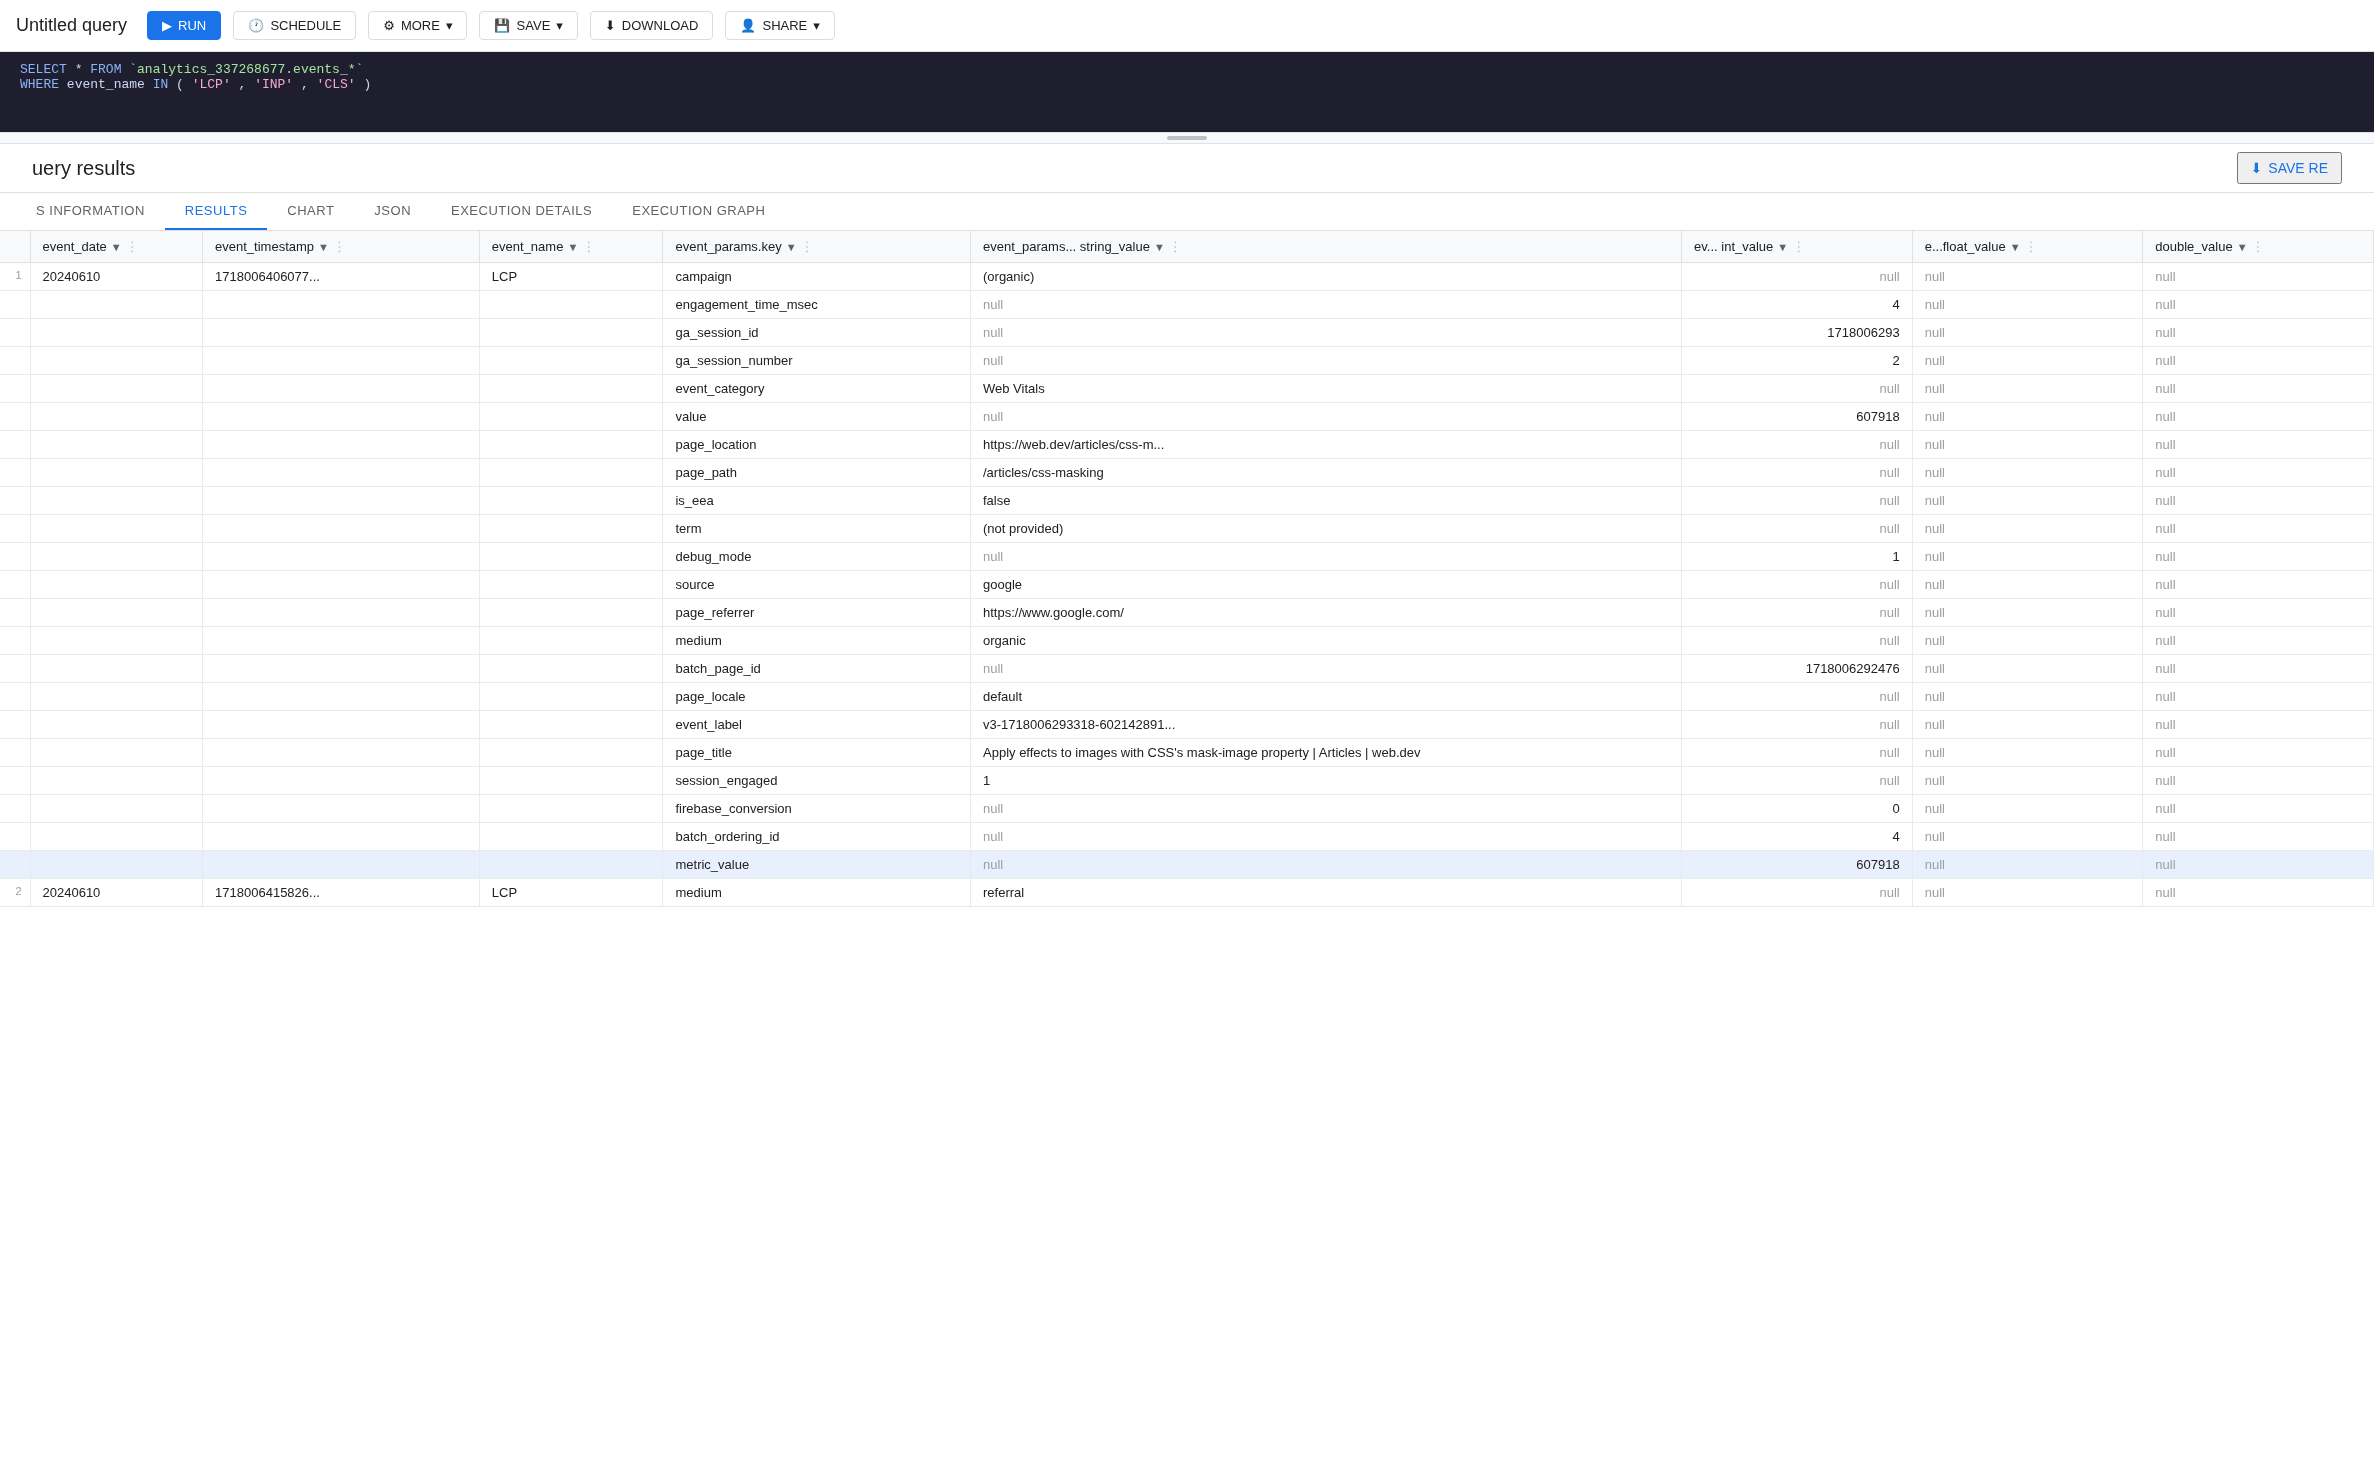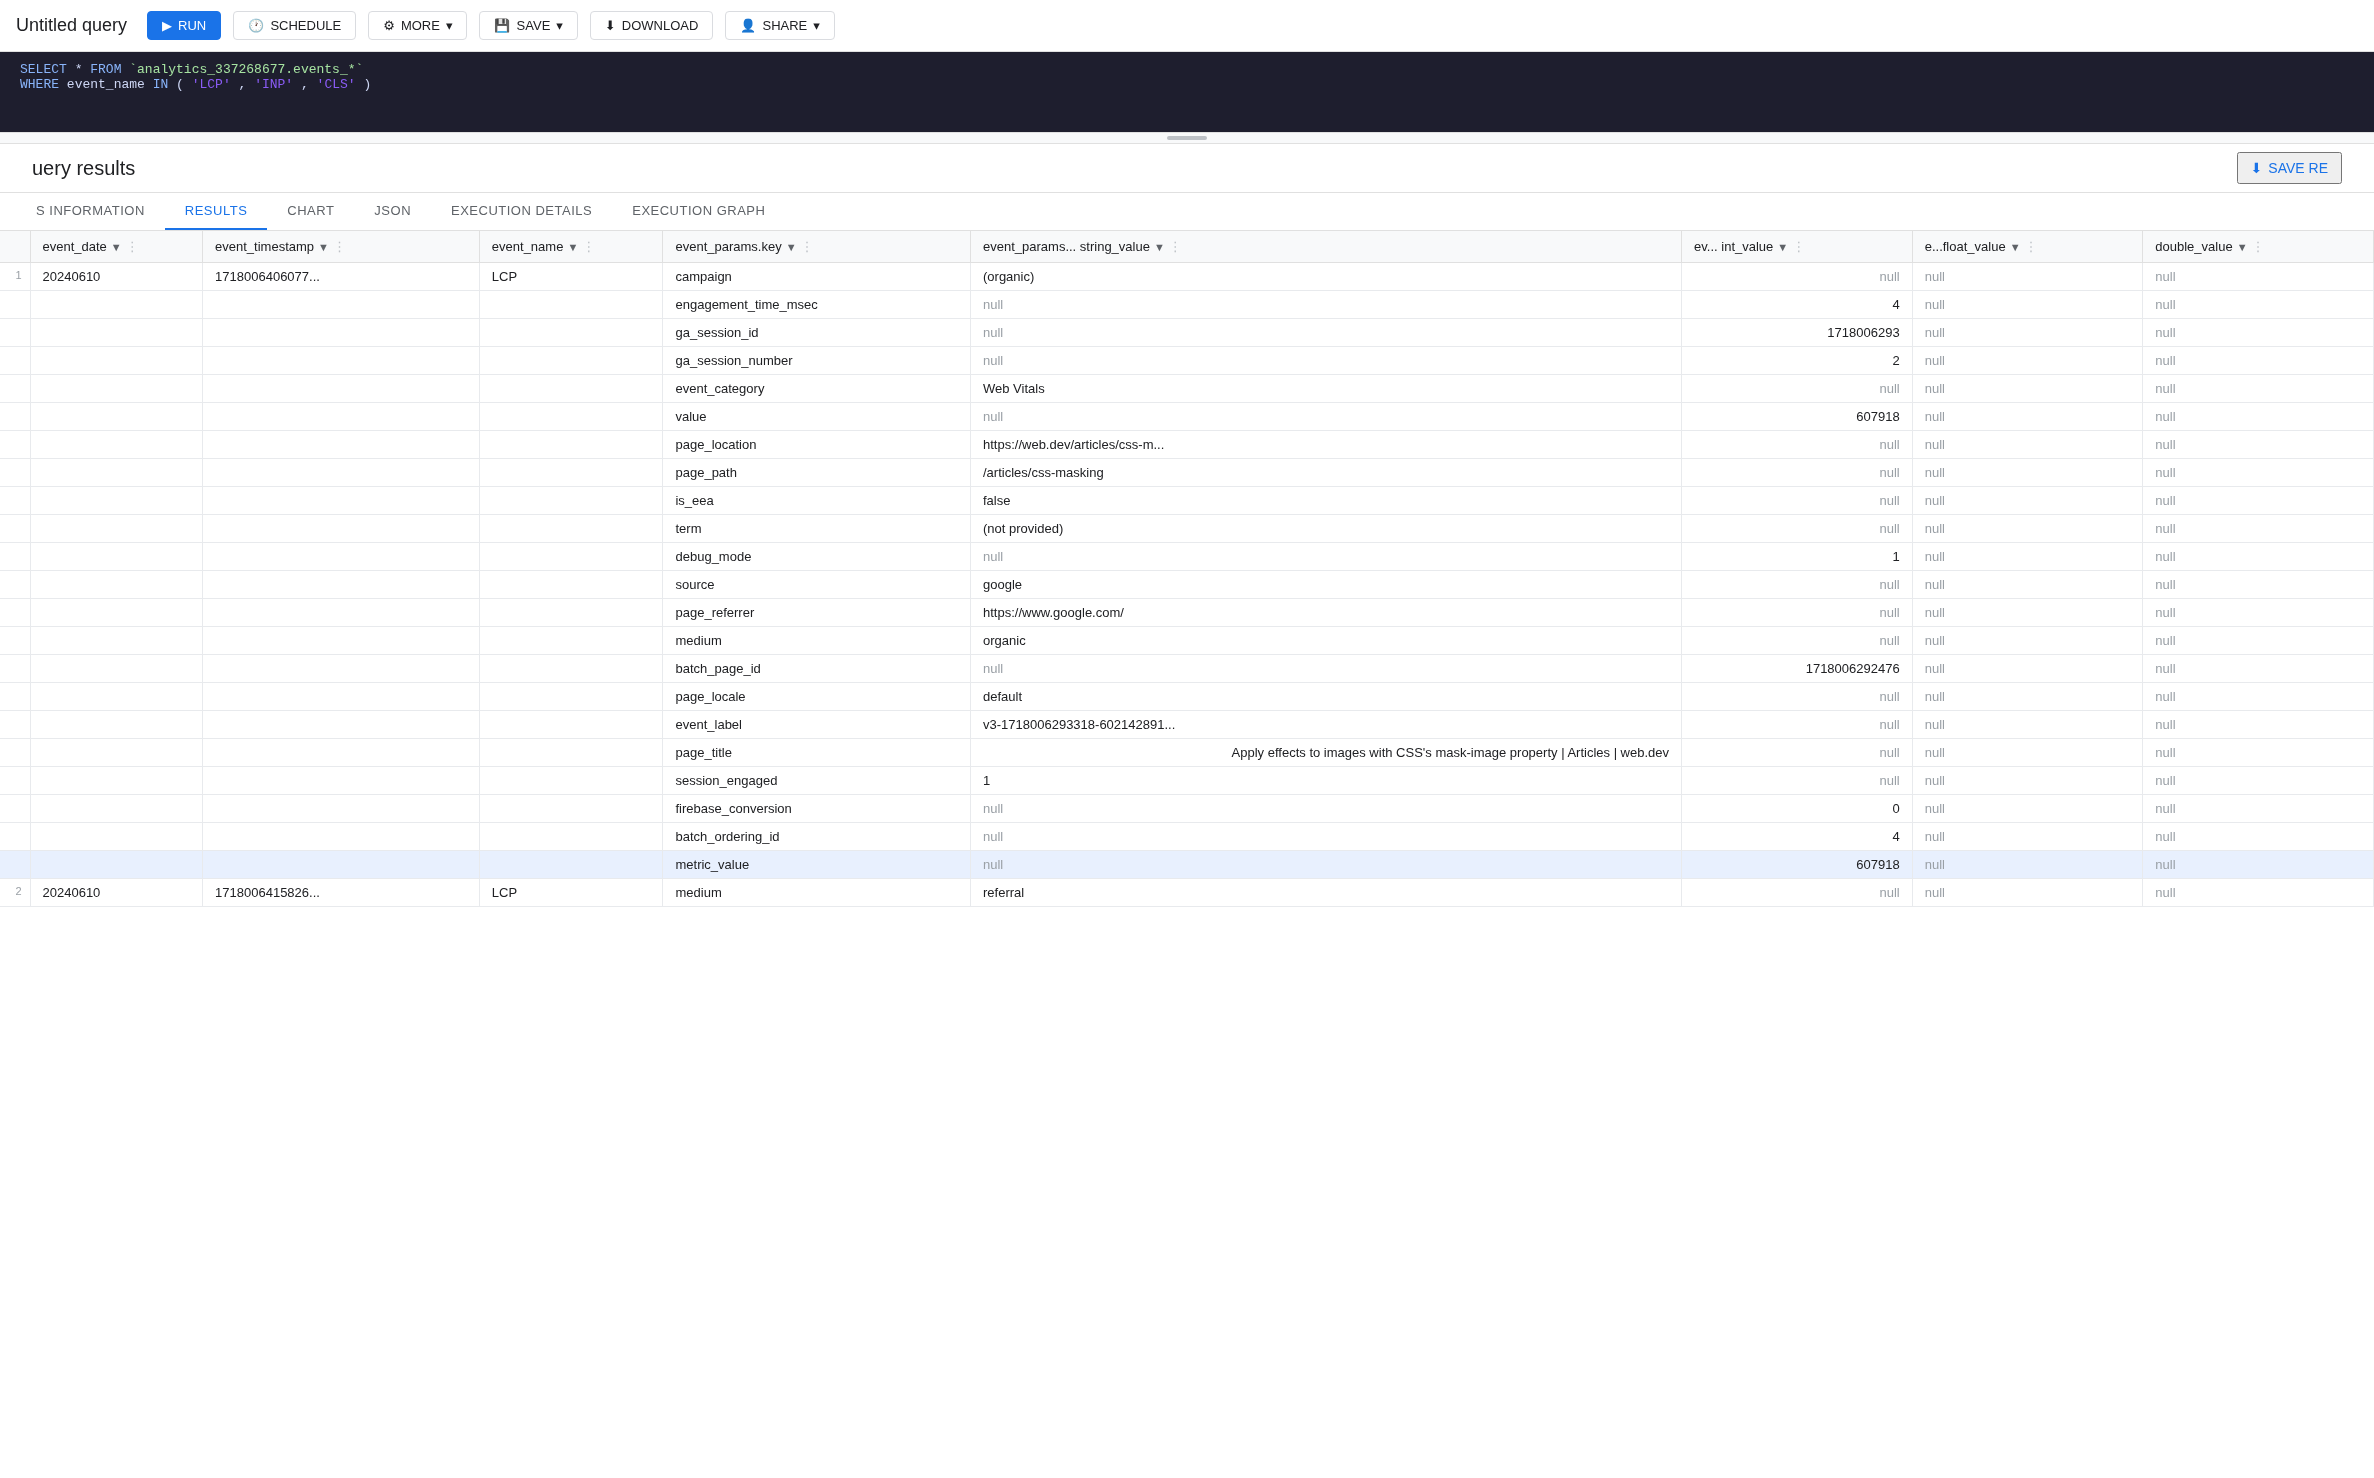--- a/index.html
+++ b/index.html
@@ -52,21 +52,21 @@
     .sql-area {
       background: #1e1e2e;
       padding: 10px 20px;
       font-family: 'Courier New', monospace;
       font-size: 13px;
       min-height: 80px;
       color: #cdd6f4;
     }
     .sql-keyword { color: #89b4fa; }
     .sql-table { color: #a6e3a1; }
-    .sql-string { color: #8b5cf6; }
+    .sql-string { color: #f9a8d4; }
 
     
     .divider-handle {
       display: flex;
       justify-content: center;
       align-items: center;
       height: 12px;
       background: #f8f9fa;
       border-top: 1px solid #e0e0e0;
       border-bottom: 1px solid #e0e0e0;
@@ -517,21 +517,21 @@
           <td style="min-width: 150px; text-align: right;"><span class="null-val">null</span></td>
           <td style="min-width: 150px;"><span class="null-val">null</span></td>
           <td style="min-width: 150px;"><span class="null-val">null</span></td>
         </tr>
         <tr>
           <td class="row-num"></td>
           <td style="min-width: 110px;"></td>
           <td style="min-width: 180px;"></td>
           <td></td>
           <td class="key-col" style="min-width: 200px;">page_title</td>
-          <td style="min-width: 220px; text-align: right;">Apply effects to images with
+          <td style="min-width: 220px;">Apply effects to images with
 CSS's mask-image property  |
 Articles | web.dev</td>
           <td style="min-width: 150px; text-align: right;"><span class="null-val">null</span></td>
           <td style="min-width: 150px;"><span class="null-val">null</span></td>
           <td style="min-width: 150px;"><span class="null-val">null</span></td>
         </tr>
         <tr>
           <td class="row-num"></td>
           <td style="min-width: 110px;"></td>
           <td style="min-width: 180px;"></td>

